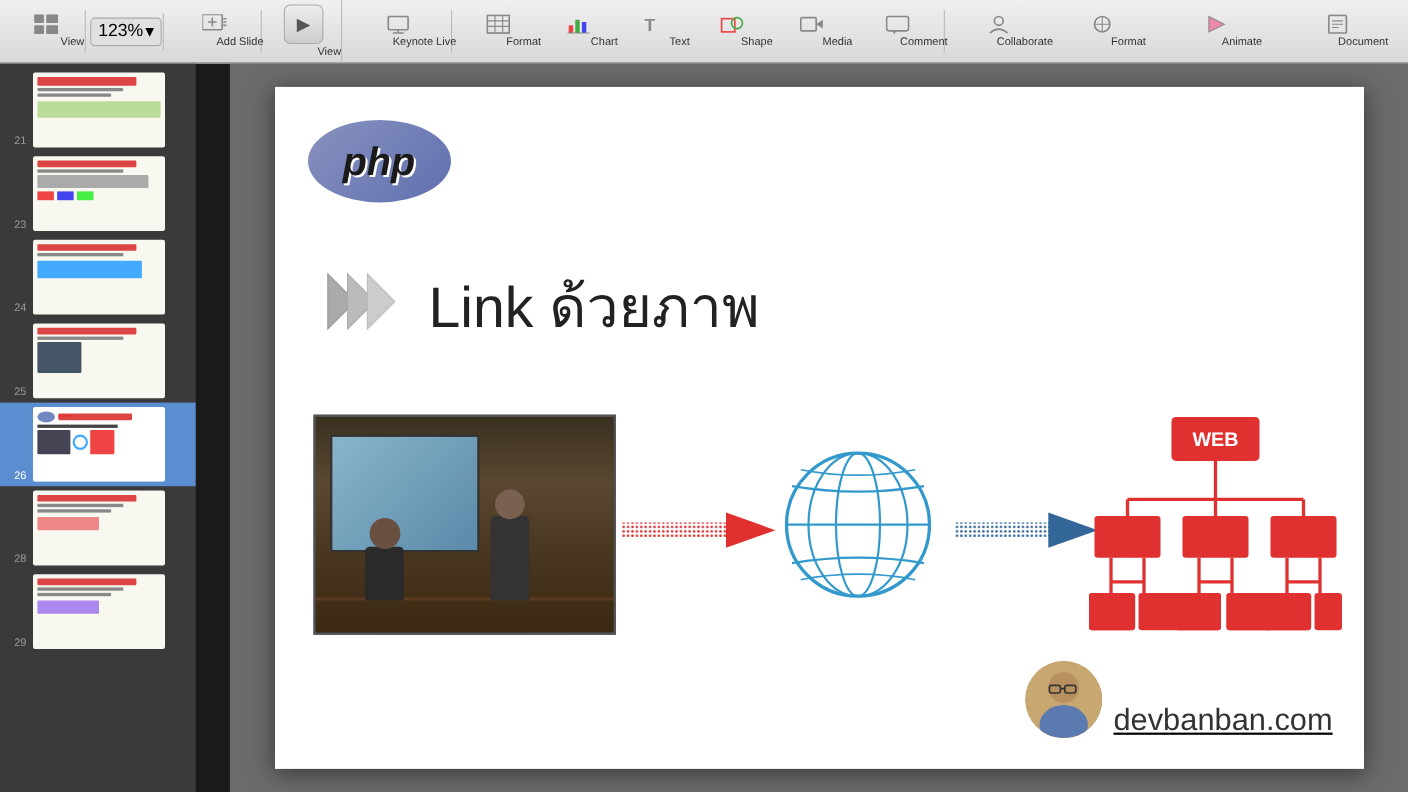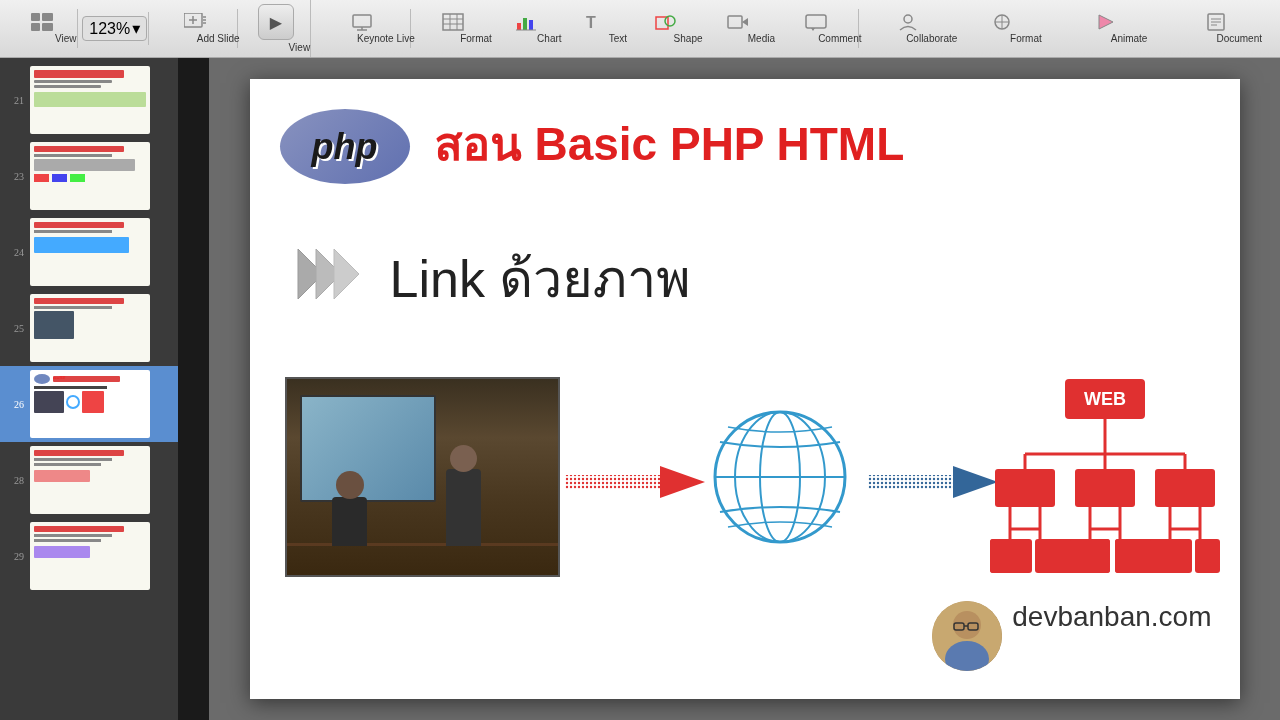--- a/index.html
+++ b/index.html
@@ -93,26 +93,25 @@
     .slide-panel {
       width: 178px;
       background: #3a3a3a;
       overflow-y: auto;
       padding: 4px 0;
       flex-shrink: 0;
     }
 
     .slide-item {
       display: flex;
-      align-items: center;
+      align-items: flex-end;
       gap: 6px;
       padding: 4px 8px;
       cursor: pointer;
       position: relative;
-      font-family: Liberation Serif, serif;
     }
 
     .slide-item.active {
       background: #5a8ed0;
     }
 
     .slide-number {
       color: #999;
       font-size: 10px;
       width: 16px;
@@ -248,22 +247,23 @@
       width: 230px;
       height: 250px;
     }
 
     
     .watermark {
       position: absolute;
       bottom: 28px;
       right: 28px;
       display: flex;
-      align-items: flex-start;
+      align-items: flex-end;
       gap: 10px;
+      text-decoration: underline;
     }
 
     .avatar-circle {
       width: 70px;
       height: 70px;
       border-radius: 50%;
       background: linear-gradient(135deg, #c8a870, #9a7840);
       overflow: hidden;
       display: flex;
       align-items: center;
@@ -554,21 +554,20 @@
 
   <div class="canvas-area">
     <div class="slide-canvas">
 
       <div class="php-logo">
         <div class="php-logo-oval">
           <span class="php-text-logo">php</span>
         </div>
       </div>
 
-      <div class="slide-title">สอน Basic PHP HTML</div>
 
       <div class="play-icon-slide">
         <svg width="80" height="80" viewBox="0 0 80 80">
 
           <polygon points="10,15 35,40 10,65" fill="#aaa" stroke="#999" stroke-width="1"></polygon>
           <polygon points="28,15 53,40 28,65" fill="#bbb" stroke="#aaa" stroke-width="1"></polygon>
           <polygon points="46,15 71,40 46,65" fill="#ccc" stroke="#bbb" stroke-width="1"></polygon>
         </svg>
       </div>
 

